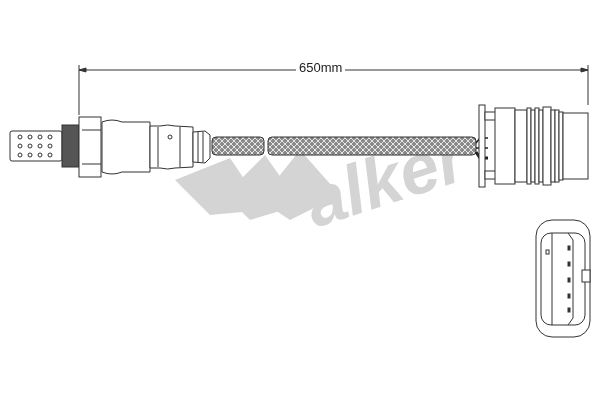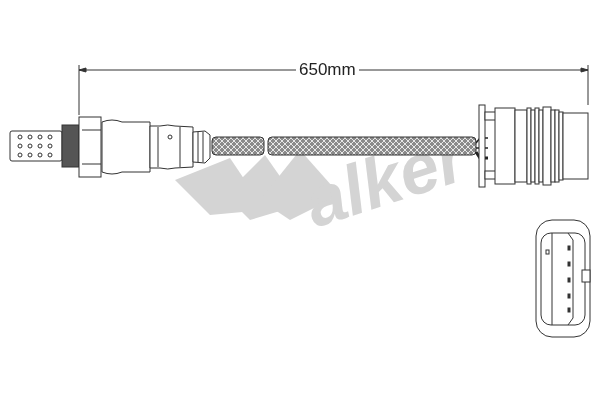--- a/index.html
+++ b/index.html
@@ -1,18 +1,18 @@
 <!DOCTYPE html>
 <html><head>
 <meta charset="utf-8">
 <style>
   html, body { margin:0; padding:0; background:#ffffff; }
   #stage { position:relative; width:600px; height:400px; overflow:hidden; background:#fff; font-family:"Liberation Sans", sans-serif; }
   svg { position:absolute; left:0; top:0; }
-  .dim-label { position:absolute; left:296px; top:60px; font-size:17px; color:#222; background:#fff; padding:0 3px; font-family:"Liberation Sans", sans-serif; }
+  .dim-label { position:absolute; left:296px; top:60px; font-size:13px; color:#222; background:#fff; padding:0 3px; font-family:"Liberation Sans", sans-serif; }
 </style>
 </head>
 <body>
 
 <div id="stage">
   <svg width="600" height="400" viewBox="0 0 600 400">
     <defs>
       <pattern id="braid" width="6" height="6" patternUnits="userSpaceOnUse">
         <rect width="6" height="6" fill="#8a8a8a"></rect>
         <path d="M0 3 L3 0 M3 6 L6 3 M0 3 L3 6 M3 0 L6 3" stroke="#e6e6e6" stroke-width="1"></path>

